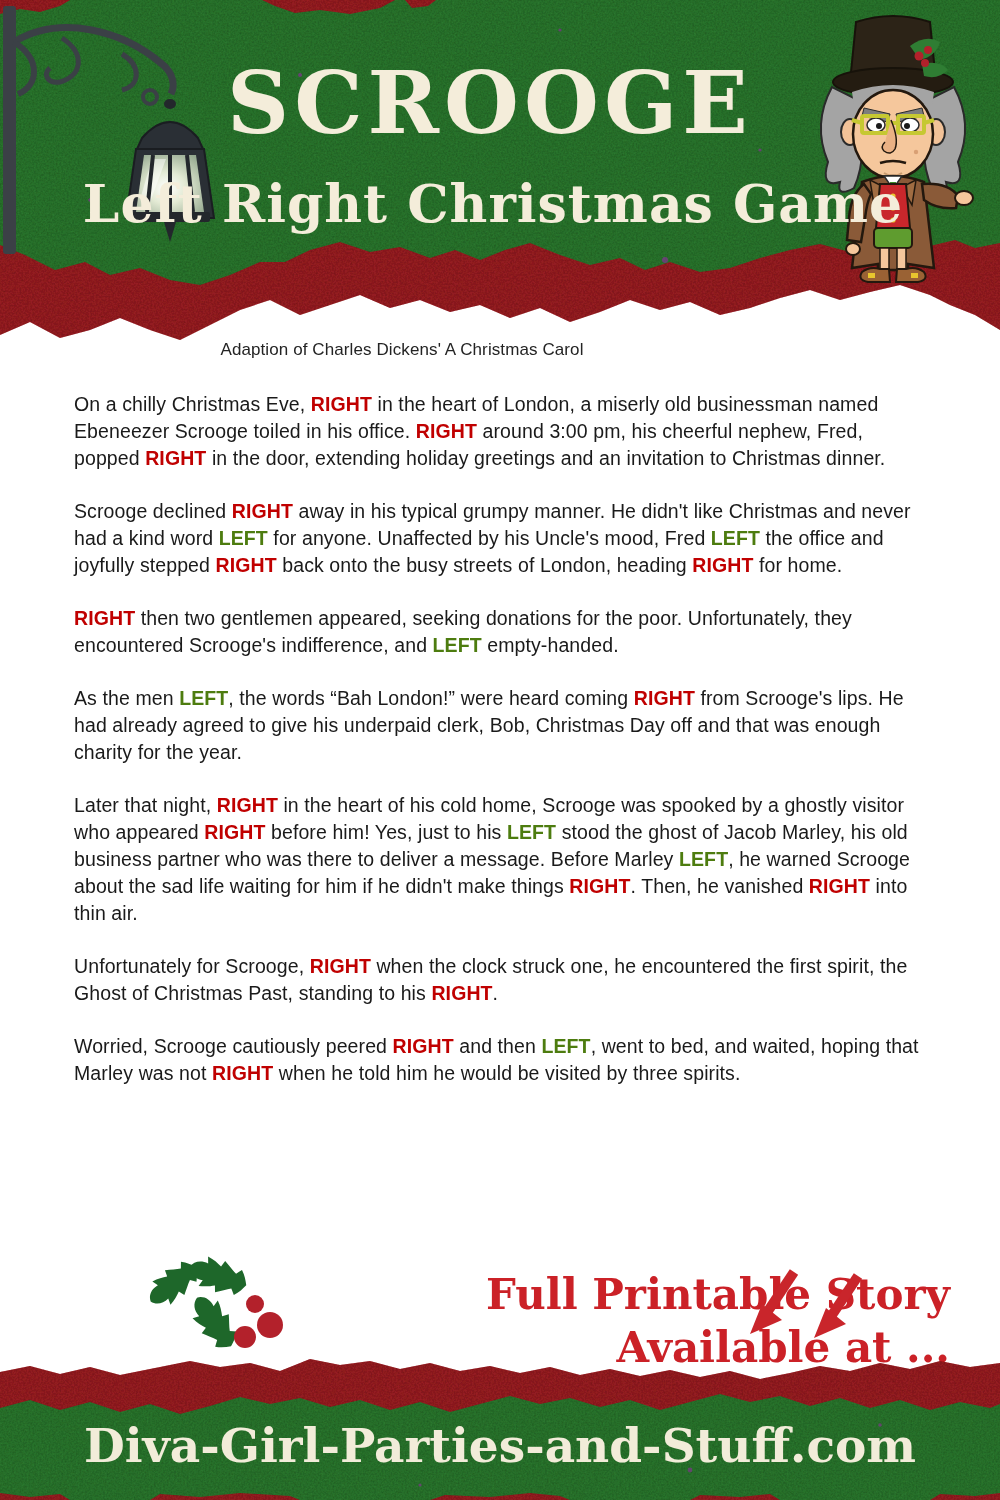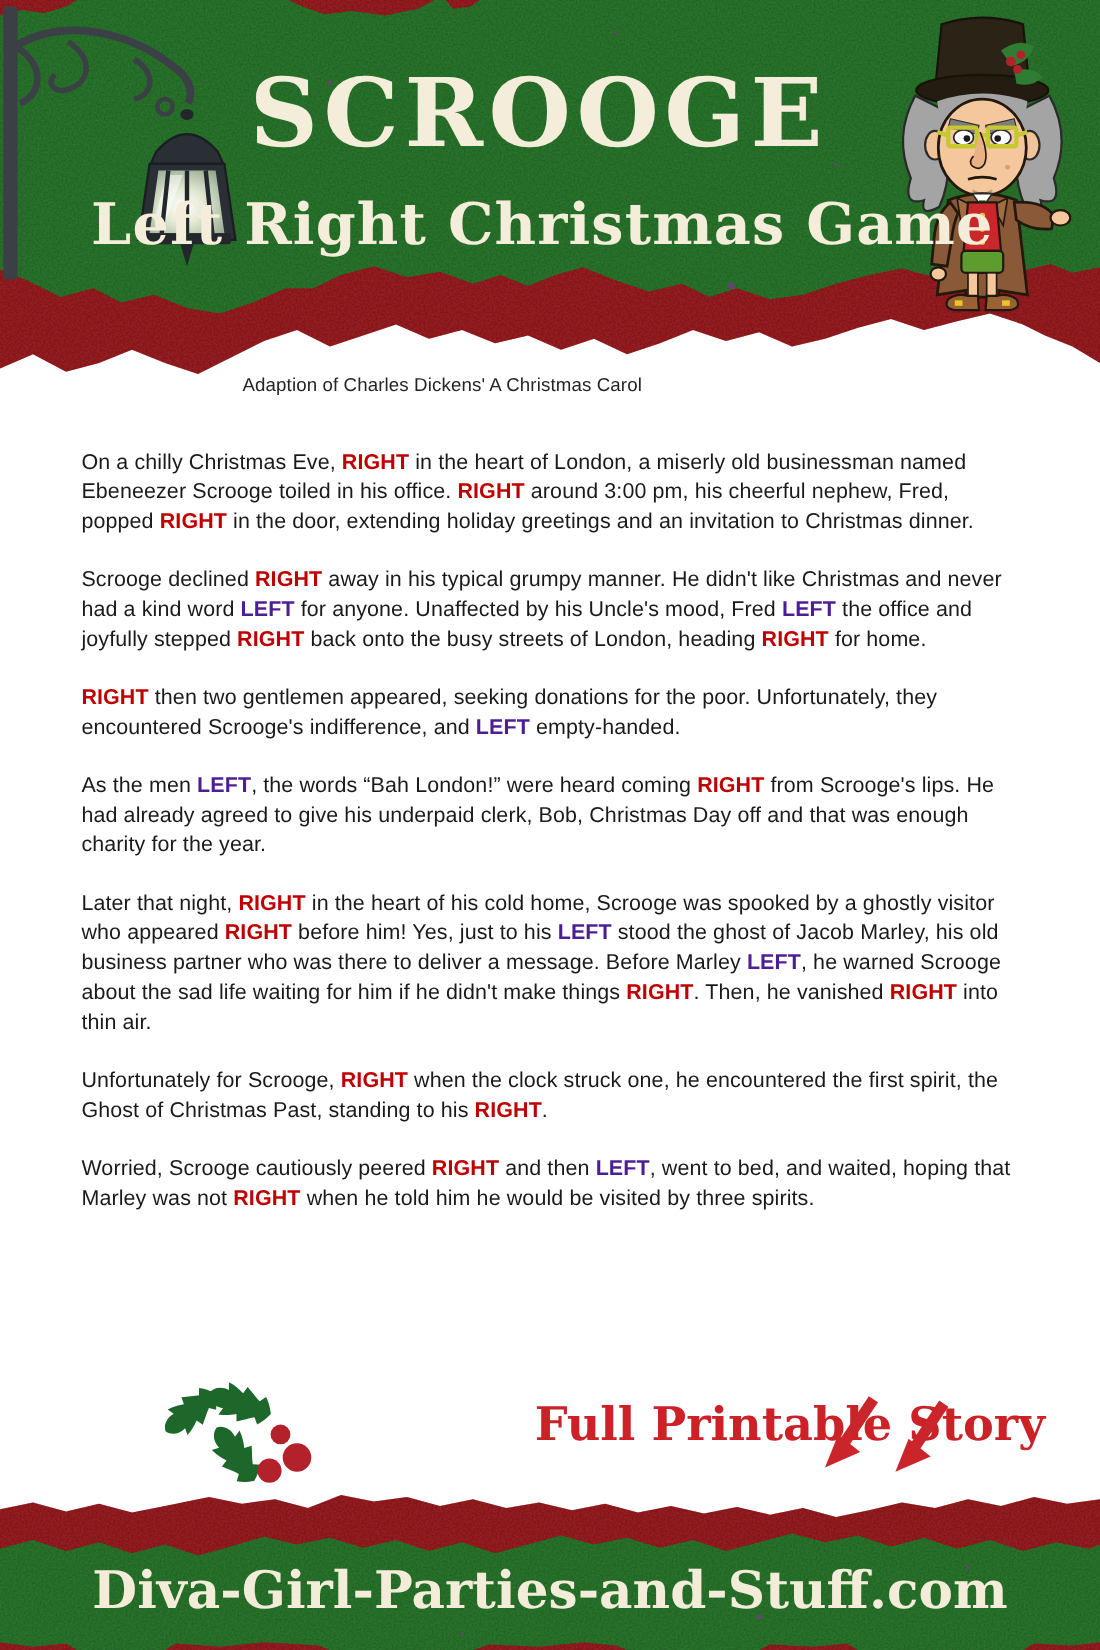--- a/index.html
+++ b/index.html
@@ -10,23 +10,23 @@
   .abs{position:absolute;}
   .hdr-svg{top:0;left:0;}
   .byline{
     top:340px;left:0;width:804px;text-align:center;
     font-size:17px;color:#242424;letter-spacing:.1px;
   }
   .story{
     top:391px;left:74px;width:858px;
     font-size:19.5px;line-height:27px;color:#1a1a1a;letter-spacing:.1px;
   }
-  .story p{margin:16px 0 26px 0;}
+  .story p{margin:0 0 26px 0;}
   .w-right{color:#c00000;font-weight:700;}
-  .w-left{color:#4c1d95;font-weight:700;}
+  .w-left{color:#4d7c0f;font-weight:700;}
   .promo{
     top:1268px;left:90px;width:860px;text-align:right;
     font-family:"DejaVu Serif",serif;font-weight:700;
     font-size:42px;line-height:53px;color:#cb2127;
   }
   .holly-svg{top:1254px;left:146px;}
   .arrows-svg{top:1260px;left:742px;}
   .ftr-svg{top:1350px;left:0;}
 </style>
 </head>
@@ -193,20 +193,21 @@
   <use href="#hollyLeaf" transform="translate(27,30) rotate(-38) scale(1.05)" fill="#1e672a"></use>
   <use href="#hollyLeaf" transform="translate(72,22) rotate(18) scale(1.1)" fill="#1e672a"></use>
   <use href="#hollyLeaf" transform="translate(68,68) rotate(55) scale(1.1)" fill="#1e672a"></use>
   <circle cx="109" cy="50" r="9" fill="#b3212b"></circle>
   <circle cx="124" cy="71" r="13" fill="#b3212b"></circle>
   <circle cx="99" cy="83" r="11" fill="#b3212b"></circle>
 </svg>
 
 <div class="abs promo">
   <div>Full Printable Story</div>
+  <div>Available at ...</div>
 </div>
 
 <svg class="abs arrows-svg" width="135" height="105" viewBox="0 0 135 105">
   <g stroke="#c9252b" stroke-width="10" fill="#c9252b">
     <path d="M52,12 L24,54" fill="none"></path>
     <polygon points="8,74 20,44 40,60" stroke="none"></polygon>
     <path d="M116,16 L88,58" fill="none"></path>
     <polygon points="72,78 84,48 104,64" stroke="none"></polygon>
   </g>
 </svg>

